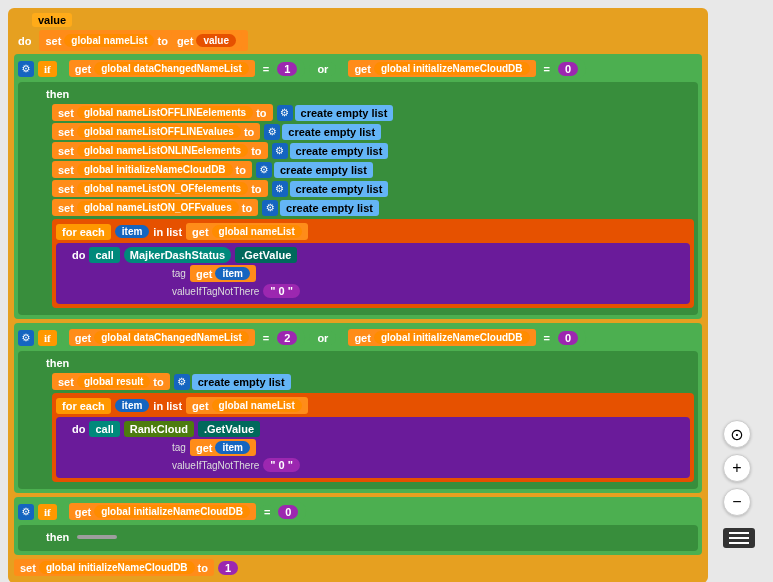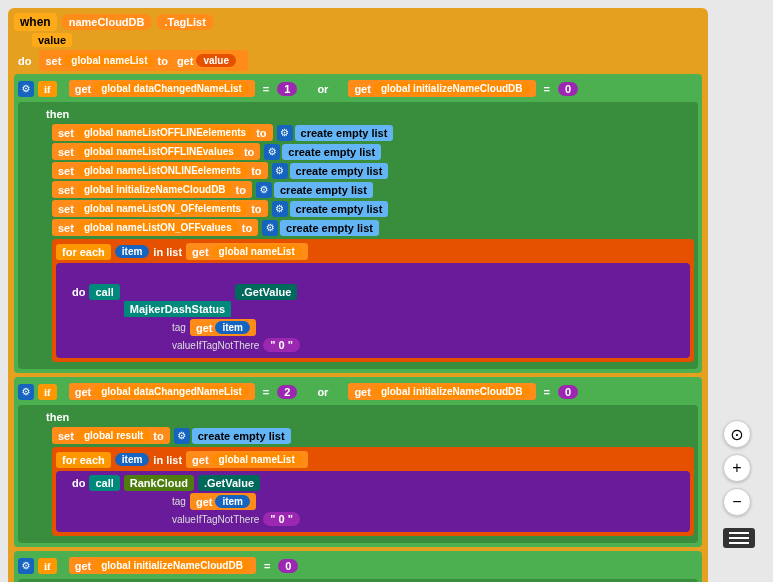--- a/index.html
+++ b/index.html
@@ -290,25 +290,20 @@
       padding: 2px 4px;
     }
   </style>
 </head>
 <body>
 
 <div class="canvas">
 
   <div style="position: absolute; top: 8px; left: 8px; background: #e6a020; border-radius: 6px; padding: 5px 6px; width: 700px;">
 
-    <div class="row" style="margin-bottom: 2px;">
-      <span class="when-block">when</span>
-      <span class="db-block">nameCloudDB</span>
-      <span class="tag-list-block">.TagList</span>
-    </div>
 
     <div class="row" style="margin-bottom: 3px; margin-left: 8px;">
       <span class="value-block">value</span>
     </div>
 
     <div class="row" style="margin-bottom: 3px;">
       <span class="do-label">do</span>
       <span class="set-block">
         <span>set</span>
         <span class="varname">global nameList</span>
@@ -413,21 +408,21 @@
             <span style="color:#fff; font-weight:bold; font-size:11px;">in list</span>
             <span class="get-block">
               get <span class="varname">global nameList</span>
             </span>
           </div>
 
           <div style="background: #6a1b9a; border-radius: 4px; padding: 4px 4px 4px 16px; margin-top: 3px;">
             <div class="row">
               <span style="color:#fff; font-weight:bold; font-size:11px;">do</span>
               <span class="teal-call">call</span>
-              <span style="background:#00897b; border-radius:1px; padding:2px 6px; color:#fff; font-weight:bold; font-size:11px;margin-top:34px;">MajkerDashStatus</span>
+              <span style="background:#00897b; border-radius:8px; padding:2px 6px; color:#fff; font-weight:bold; font-size:11px;">MajkerDashStatus</span>
               <span style="background:#00695c; border-radius:3px; padding:2px 6px; color:#fff; font-weight:bold; font-size:11px;">.GetValue</span>
             </div>
             <div class="row" style="margin-left: 100px;">
               <span style="color:#ddd; font-size:10px;">tag</span>
               <span class="get-block">
                 get <span class="varname-blue">item</span>
               </span>
             </div>
             <div class="row" style="margin-left: 100px;">
               <span style="color:#ddd; font-size:10px;">valueIfTagNotThere</span>

